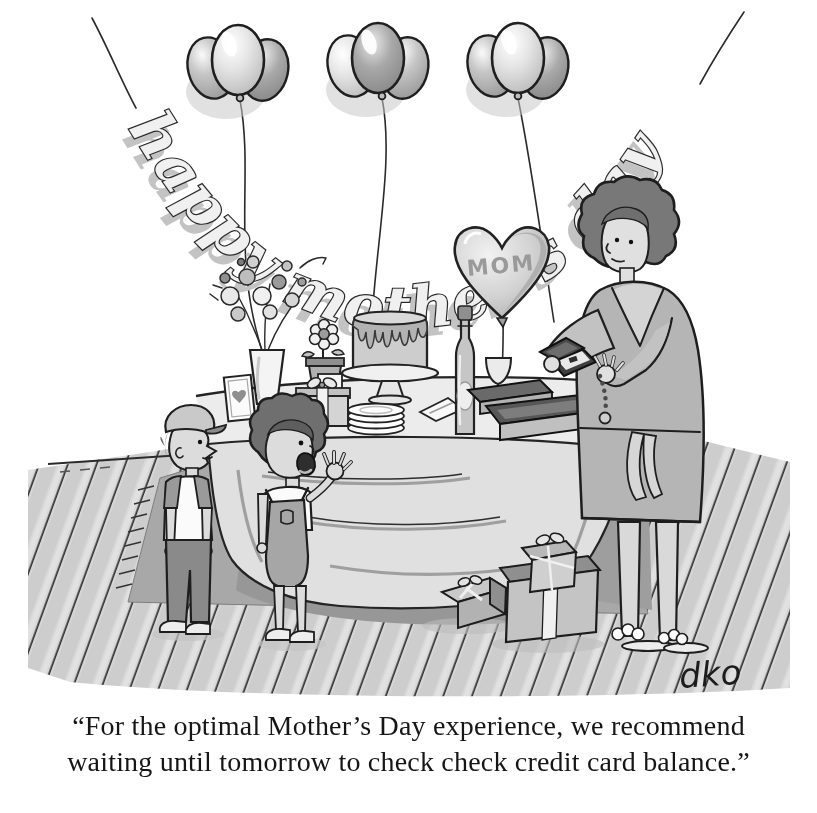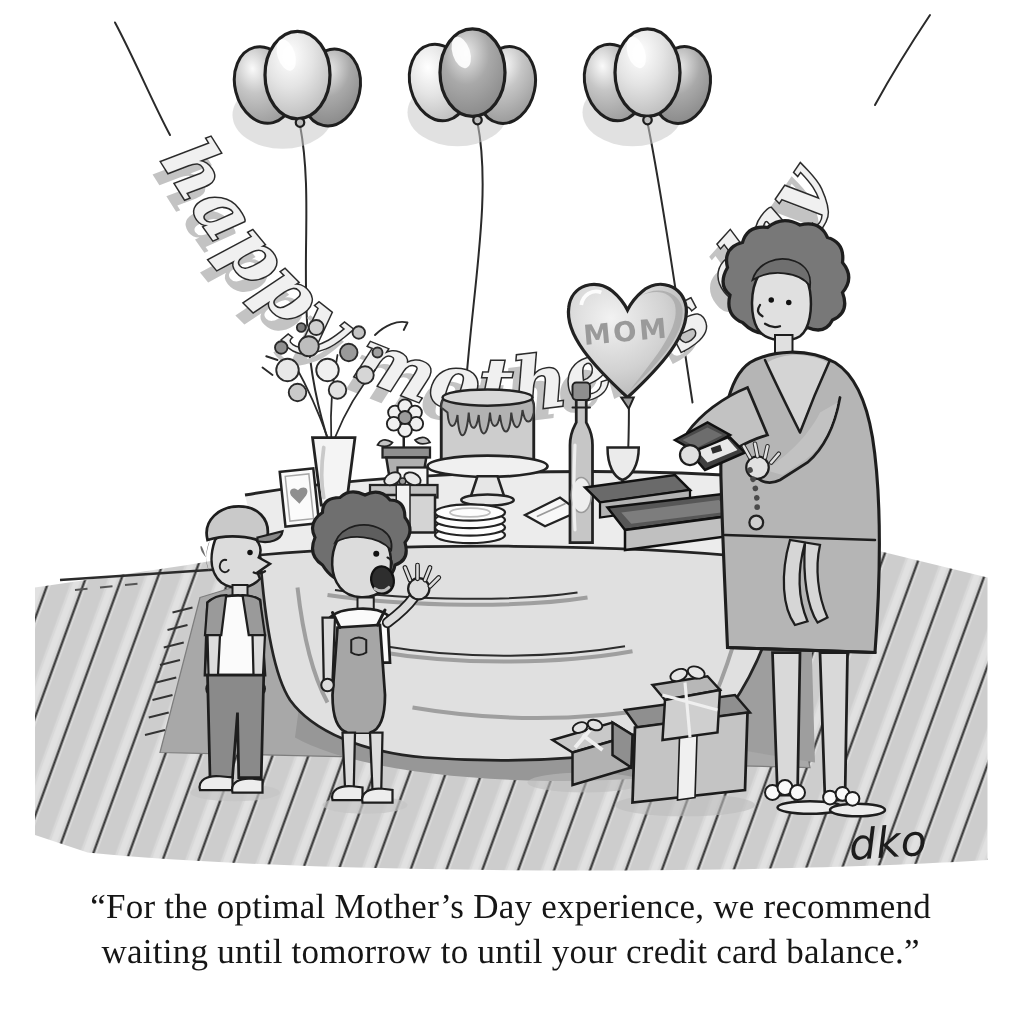--- a/index.html
+++ b/index.html
@@ -361,16 +361,16 @@
       <ellipse cx="543" cy="540" rx="7" ry="4.5" transform="rotate(-22 543 540)" fill="#e6e6e6" stroke="#1c1c1c" stroke-width="1.5"></ellipse>
       <ellipse cx="557" cy="538" rx="7" ry="4.5" transform="rotate(20 557 538)" fill="#e6e6e6" stroke="#1c1c1c" stroke-width="1.5"></ellipse>
     </g>
   </g>
 
   <text x="680" y="688" transform="rotate(-4 680 688)" font-family="DejaVu Sans, sans-serif" font-style="italic" font-size="34" fill="#1c1c1c">dko</text>
 </svg>
 
 <div class="caption">
   <div>“For the optimal Mother’s Day experience, we recommend</div>
-  <div>waiting until tomorrow to until your credit card balance.”</div>
+  <div>waiting until tomorrow to check check credit card balance.”</div>
 </div>
 
 </div>
 
 </body></html>

